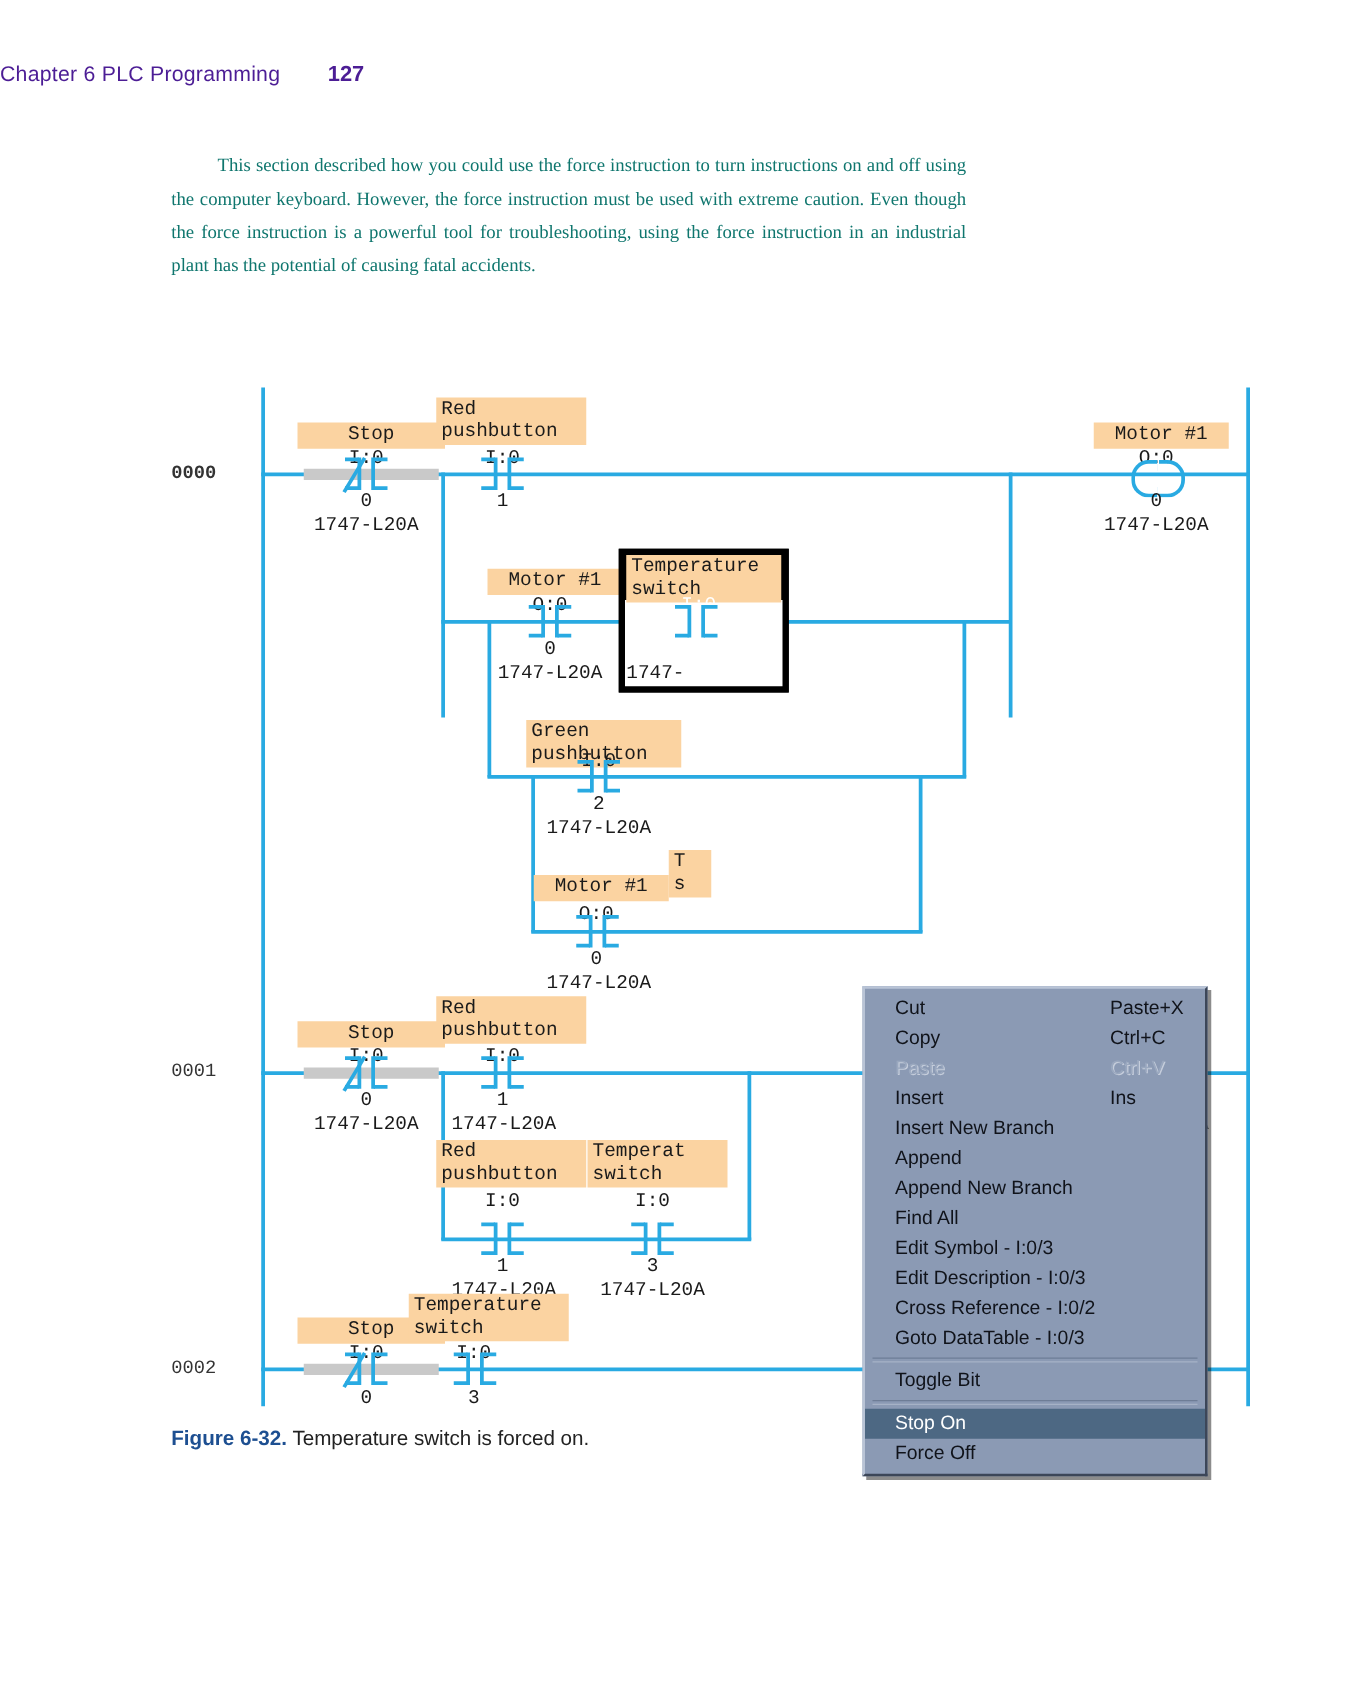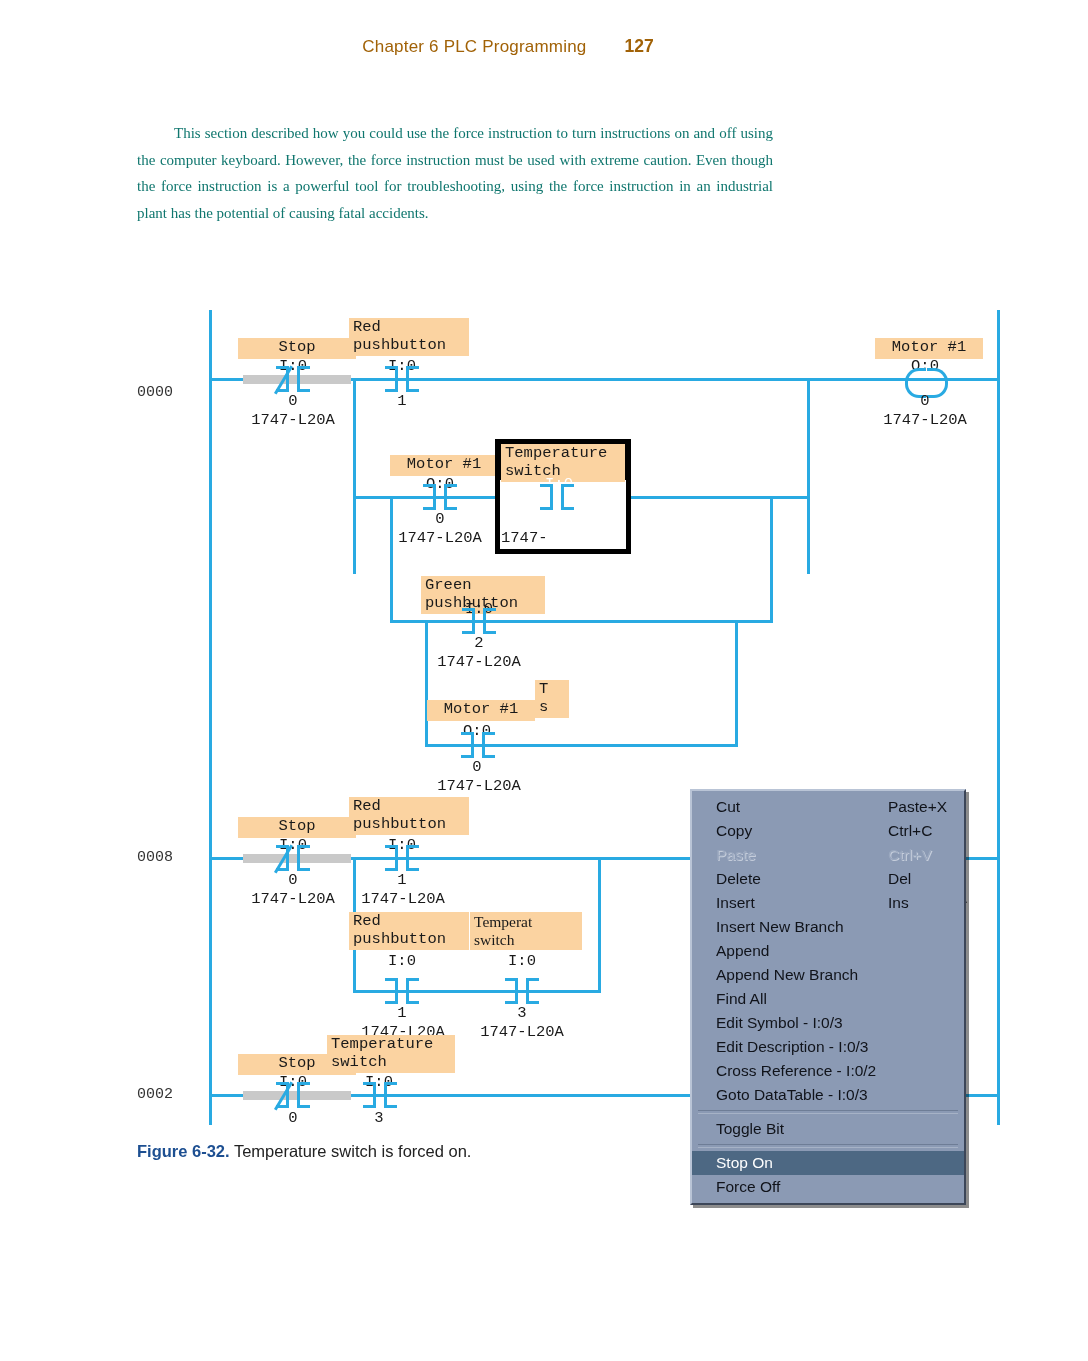--- a/index.html
+++ b/index.html
@@ -3,24 +3,24 @@
 <meta charset="utf-8">
 <style>
   html,body{margin:0;padding:0;}
   body{
     width:1088px;height:1361px;background:#ffffff;
     font-family:"Liberation Serif", serif;
     position:relative;overflow:hidden;
   }
   
   #page-header{
-    position:absolute;left:0;top:36px;width:1016px;
-    text-align:center;
+    position:absolute;left:0;top:49px;width:1016px;
+    text-align:left;
     font-family:"Liberation Sans", sans-serif;
-    font-size:17px;color:#a16207;
+    font-size:17px;color:#4c1d95;
   }
   #page-header .chap{letter-spacing:.2px;}
   #page-header .pno{font-weight:bold;margin-left:38px;font-size:17.5px;}
 
   
   #body-para{
     position:absolute;left:137px;top:105px;width:636px;
     font-family:Liberation Serif, serif;
     font-size:15px;line-height:26.6px;
     text-align:justify;text-indent:37px;color:#0f766e;
@@ -128,21 +128,21 @@
   <span class="chap">Chapter 6    PLC Programming</span><span class="pno">127</span>
 </div>
 
 <p id="body-para">This section described how you could use the force instruction to turn instructions on and off using the computer keyboard. However, the force instruction must be used with extreme caution. Even though the force instruction is a powerful tool for troubleshooting, using the force instruction in an industrial plant has the potential of causing fatal accidents.</p>
 
 <div id="ladder">
 
   <div class="rail" style="left:72px;  top:10px; height:815px;"></div>
   <div class="rail" style="left:860px; top:10px; height:815px;"></div>
 
-  <div class="rungnum" style="left:0px; top:84px;">0000</div>
+  <div class="rungnum" style="left:0px; top:70px;font-weight:bold;">0000</div>
 
   <div class="wire h" style="left:72px; top:78px; width:790px;"></div>
 
   <div class="forcebar" style="left:106px; top:75px; width:108px;"></div>
   <div class="lbl" style="left:101px; top:38px; width:110px;">Stop</div>
   <div class="addr" style="left:101px; top:57px; width:110px;">I:0</div>
   <div class="contact" style="left:139px; top:66px;">
     <span class="ltop"></span>
       <span class="lbar"></span>
       <span class="lbot"></span>
@@ -237,21 +237,21 @@
       <span class="lbot"></span>
     <span class="rtop"></span>
       <span class="rbar"></span>
       <span class="rbot"></span>
   </div>
   <div class="bitno" style="left:290px; top:458px; width:100px;">0</div>
   <div class="proc" style="left:272px; top:477px; width:140px;">1747-L20A</div>
   <div class="lbl" style="left:398px; top:380px; width:26px; text-align:left;">T
 s</div>
 
-  <div class="rungnum" style="left:0px; top:549px;">0008</div>
+  <div class="rungnum" style="left:0px; top:549px;">0001</div>
   <div class="wire h" style="left:72px; top:557px; width:790px;"></div>
 
   <div class="forcebar" style="left:106px; top:554px; width:108px;"></div>
   <div class="lbl" style="left:101px; top:517px; width:110px;">Stop</div>
   <div class="addr" style="left:101px; top:536px; width:110px;">I:0</div>
   <div class="contact" style="left:139px; top:545px;">
     <span class="ltop"></span>
       <span class="lbar"></span>
       <span class="lbot"></span>
     <span class="rtop"></span>
@@ -295,21 +295,21 @@
     <span class="ltop"></span>
       <span class="lbar"></span>
       <span class="lbot"></span>
     <span class="rtop"></span>
       <span class="rbar"></span>
       <span class="rbot"></span>
   </div>
   <div class="bitno" style="left:212px; top:704px; width:106px;">1</div>
   <div class="proc" style="left:196px; top:723px; width:140px;">1747-L20A</div>
 
-  <div class="lbl" style="left:333px; top:612px; width:104px; text-align:left;font-family:Liberation Serif, serif;">Temperat
+  <div class="lbl" style="left:333px; top:612px; width:104px; text-align:left;">Temperat
 switch</div>
   <div class="addr" style="left:333px; top:652px; width:104px;">I:0</div>
   <div class="contact" style="left:368px; top:678px;">
     <span class="ltop"></span>
       <span class="lbar"></span>
       <span class="lbot"></span>
     <span class="rtop"></span>
       <span class="rbar"></span>
       <span class="rbot"></span>
   </div>
@@ -360,24 +360,20 @@
       </div>
       <div class="mi">
         <span class="mlabel">Copy</span>
         <span class="maccel">Ctrl+C</span>
       </div>
       <div class="mi disabled">
         <span class="mlabel">Paste</span>
         <span class="maccel">Ctrl+V</span>
       </div>
       <div class="mi">
-        <span class="mlabel">Delete</span>
-        <span class="maccel">Del</span>
-      </div>
-      <div class="mi">
         <span class="mlabel">Insert</span>
         <span class="maccel">Ins</span>
       </div>
       <div class="mi">
         <span class="mlabel">Insert New Branch</span>
       </div>
       <div class="mi">
         <span class="mlabel">Append</span>
       </div>
       <div class="mi">

